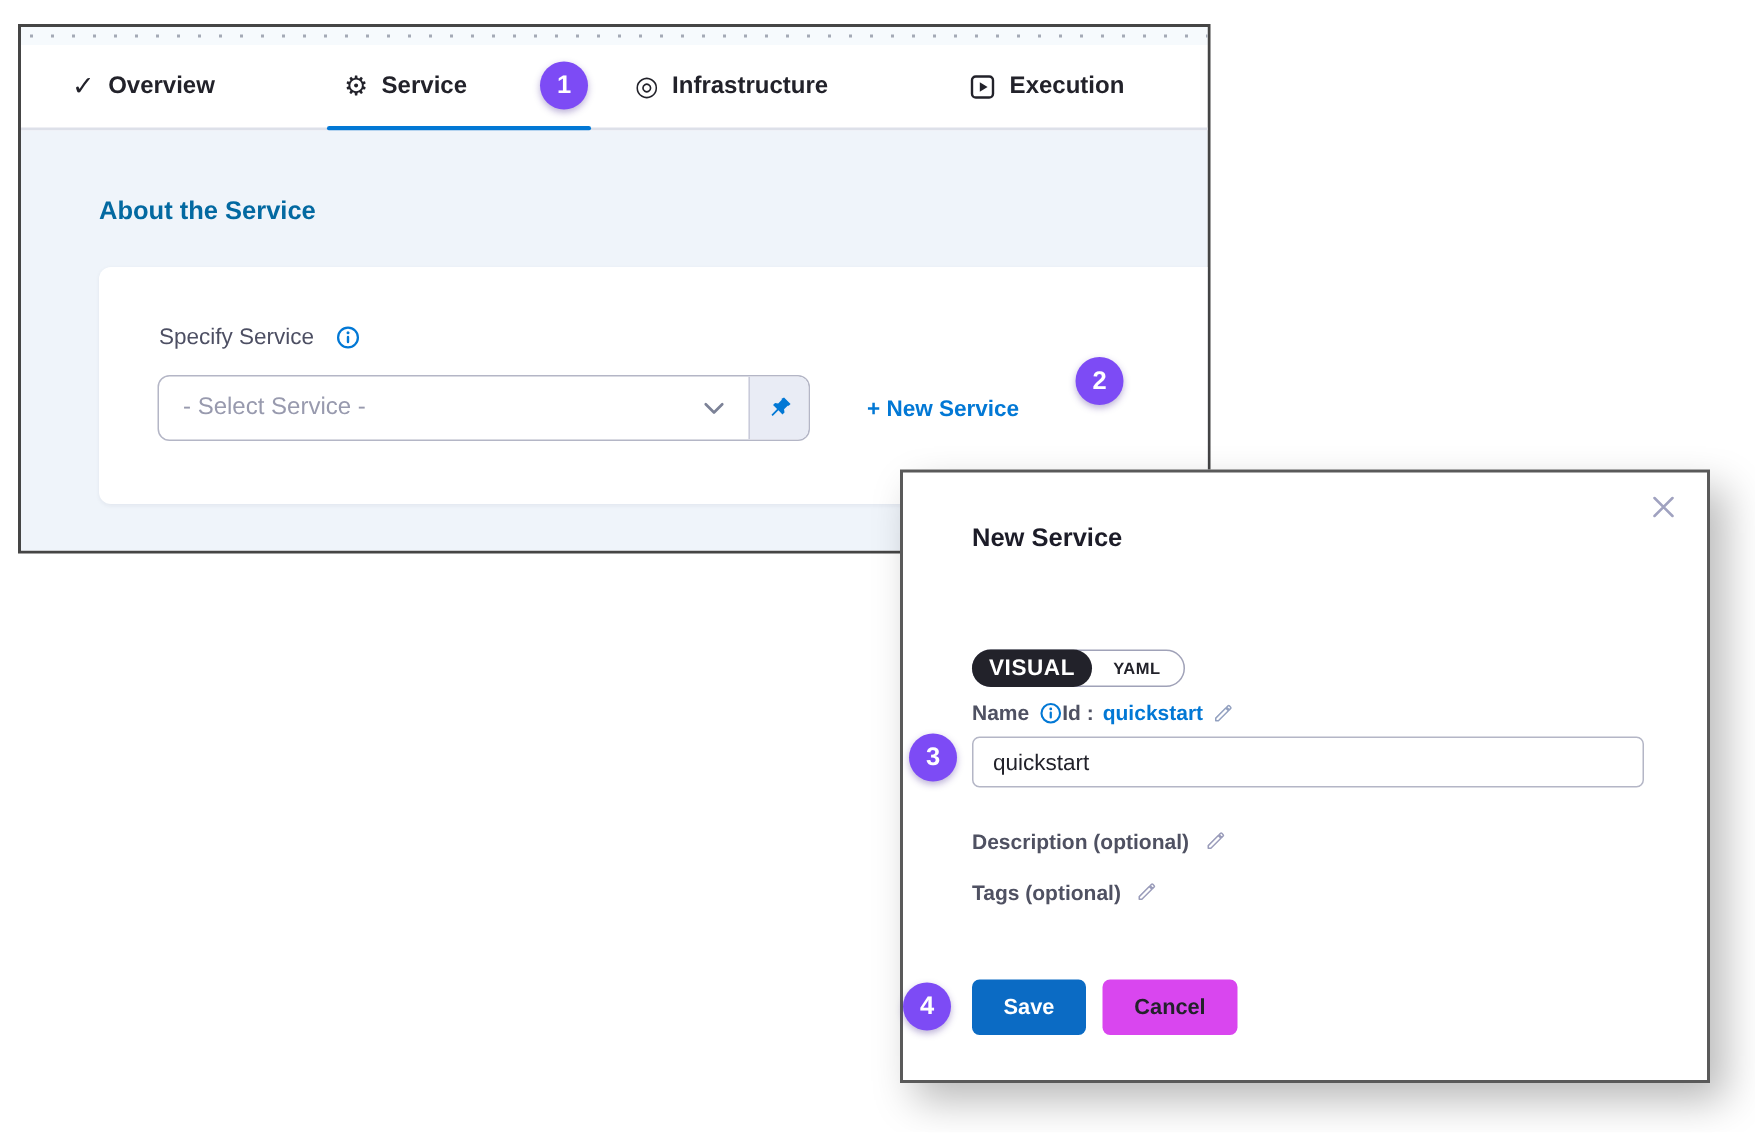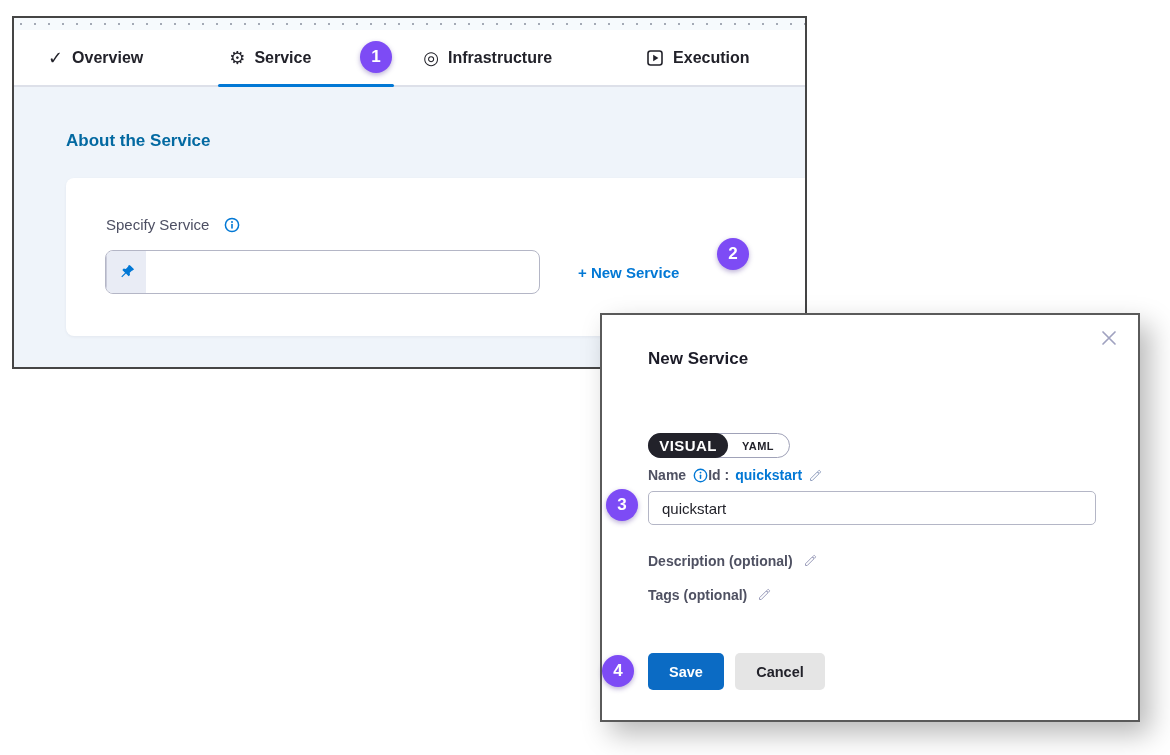--- a/index.html
+++ b/index.html
@@ -106,21 +106,21 @@
   .opt-row {
     position:absolute; left:46px; display:flex; align-items:flex-start; gap:10px;
     font-size:14px; font-weight:700; color:#4f5162;
   }
   .opt-desc { top:238px; }
   .opt-tags { top:272px; }
   .btn-row { position:absolute; left:46px; top:338px; display:flex; gap:11px; }
   .btn { height:37px; border:none; border-radius:5px; font-family:"Liberation Sans", sans-serif;
     font-size:14.5px; font-weight:700; cursor:pointer; display:flex; align-items:center; justify-content:center; }
   .btn-save { width:76px; background:#0b6bc4; color:#ffffff; }
-  .btn-cancel { width:90px; background:#e5e5e5; color:#22222a; }
+  .btn-cancel { width:90px; background:#d946ef; color:#22222a; }
 
   
   .badge {
     position:absolute; width:32px; height:32px; border-radius:50%;
     background:#7d4bf5; color:#ffffff; font-size:17px; font-weight:700;
     display:flex; align-items:center; justify-content:center; z-index:10;
     box-shadow:0 2px 5px rgba(60,30,140,.35);
   }
   .badge-1 { left:360px; top:41px; }
   .badge-2 { left:717px; top:238px; }
@@ -172,20 +172,28 @@
             <svg class="icon-svg" width="16" height="16" viewBox="0 0 16 16">
               <circle cx="8" cy="8" r="6.6" fill="none" stroke="#0278d5" stroke-width="1.5"></circle>
               <circle cx="8" cy="4.9" r="1" fill="#0278d5"></circle>
               <rect x="7.2" y="6.8" width="1.6" height="5" rx="0.8" fill="#0278d5"></rect>
             </svg>
           </span>
         </div>
 
         <div class="select-row">
           <div class="select-group">
+            <div class="select-display">
+              <span>- Select Service -</span>
+              <span style="line-height:0;">
+                <svg class="icon-svg" width="14" height="9" viewBox="0 0 14 9">
+                  <path d="M1.5 1.5l5.5 5.5 5.5-5.5" fill="none" stroke="#7c8297" stroke-width="1.8" stroke-linecap="round" stroke-linejoin="round"></path>
+                </svg>
+              </span>
+            </div>
             <div class="pin-btn">
               <span style="line-height:0;">
                 <svg class="icon-svg" width="18" height="18" viewBox="0 0 24 24">
                   <path fill="#0278d5" d="M15.6 2.6l5.8 5.8-1.7 1.7-.9-.2-3.2 3.2.4 2.8-1.8 1.8-3.6-3.6-5.1 5-1.1-1.1 5-5.1-3.6-3.6 1.8-1.8 2.8.4 3.2-3.2-.2-.9z"></path>
                 </svg>
               </span>
             </div>
           </div>
           <div class="new-service-link">+ New Service</div>
         </div>

